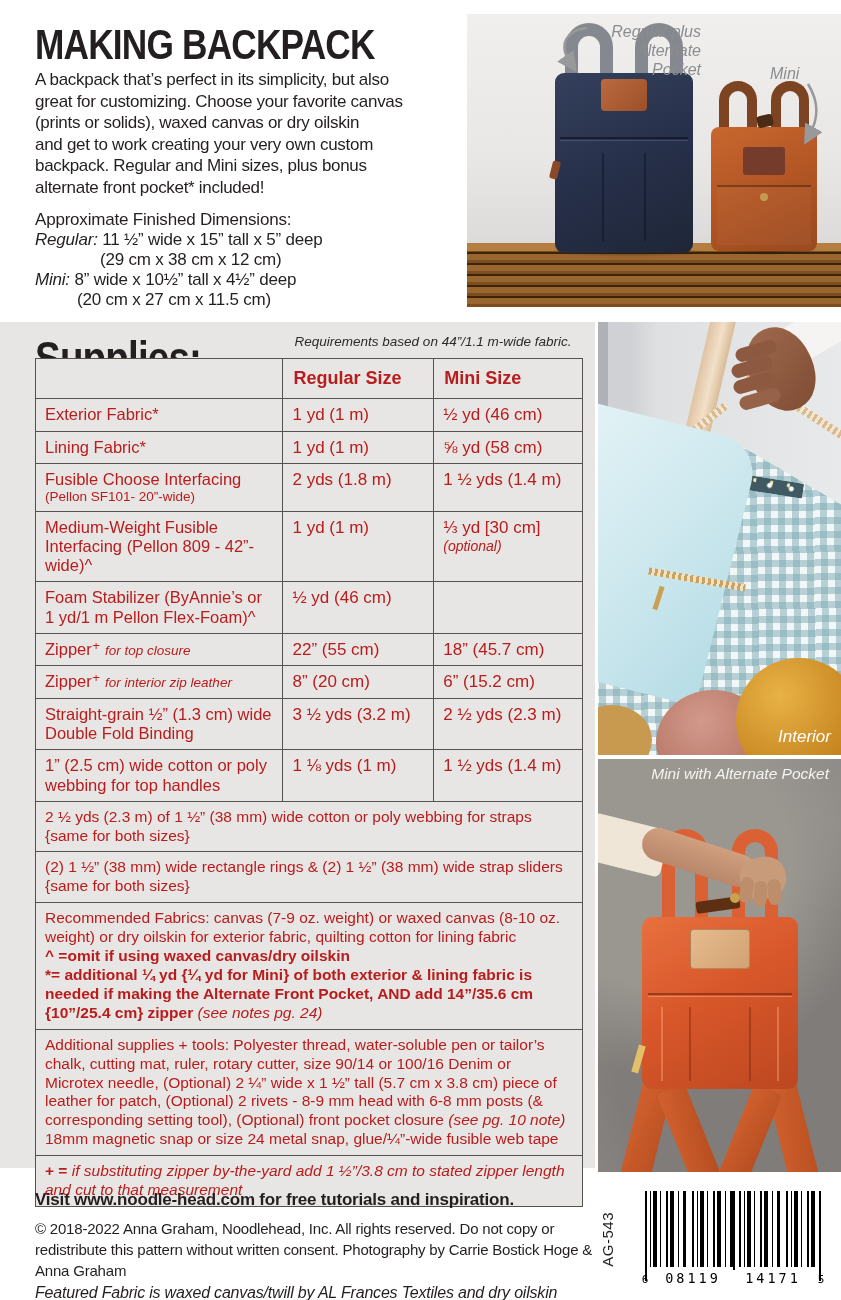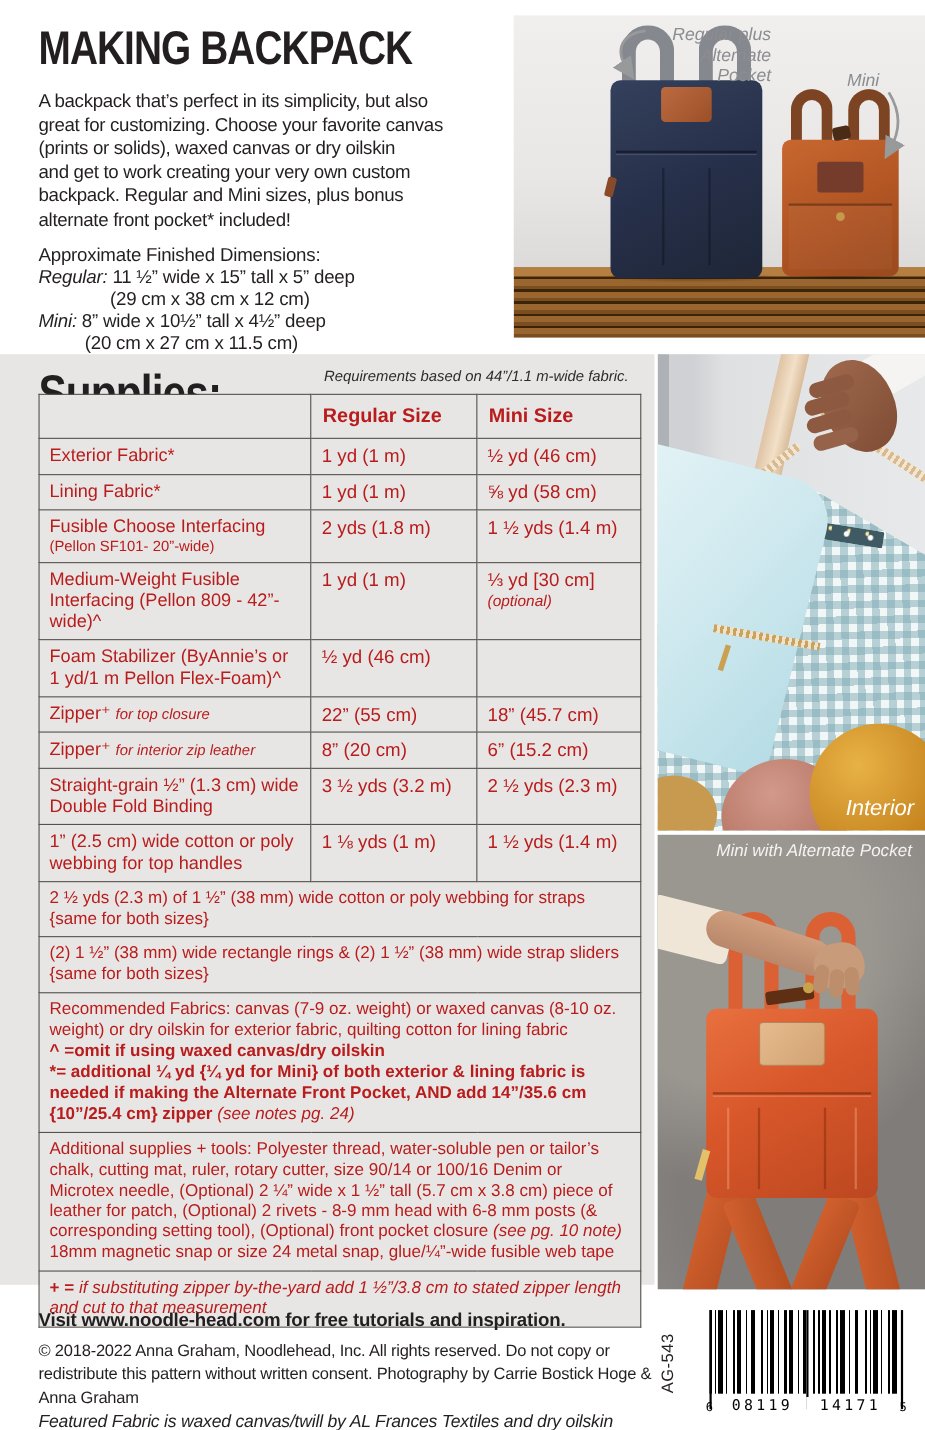--- a/index.html
+++ b/index.html
@@ -8,21 +8,21 @@
     position:relative; width:841px; height:1300px; background:#fff;
     font-family:"Liberation Sans","DejaVu Sans",sans-serif; color:#231f20; overflow:hidden;
   }
   .it { font-style:italic; }
   .b  { font-weight:bold; }
 
   
   .top-left { position:absolute; left:35px; top:20px; width:455px; }
   .title { font-size:43px; font-weight:800; letter-spacing:-1px;
            transform:scaleX(.82); transform-origin:left center; white-space:nowrap; }
-  .intro { margin-top:12px; font-size:17px; line-height:21.5px; letter-spacing:-0.3px; white-space:pre-line; }
+  .intro { margin-top:0; font-size:17px; line-height:21.5px; letter-spacing:-0.3px; white-space:pre-line; }
   .dims  { margin-top:12px; font-size:17px; line-height:20px; letter-spacing:-0.2px; }
   .dims .cm1 { padding-left:65px; }
   .dims .cm2 { padding-left:42px; }
 
   
   .hero { position:absolute; left:467px; top:14px; width:374px; height:293px; overflow:hidden;
           background:linear-gradient(180deg,#f0efee 0%,#e9e7e6 50%,#dcdad8 80%); }
   .wood { position:absolute; left:0; right:0; bottom:0; height:64px;
           background:repeating-linear-gradient(180deg,#9a6630 0 6px,#7c4e1f 6px 9px,#3c2409 9px 11px); }
   .wood::before { content:""; position:absolute; left:0; right:0; top:0; height:8px; background:#b57f42; }
@@ -108,21 +108,21 @@
           background:linear-gradient(120deg,#e4f3f6 0%,#cfe9ef 50%,#b6dce5 100%); }
   .innzip { position:absolute; left:50px; top:254px; width:98px; height:7px; transform:rotate(10deg);
             background:repeating-linear-gradient(90deg,#c9a35e 0 3px,#efe2c8 3px 6px); }
   .innpull { position:absolute; left:58px; top:264px; width:5px; height:24px; background:#caa052; transform:rotate(18deg); }
   .yarn { position:absolute; border-radius:50%; }
   .y1 { right:-20px; bottom:-28px; width:125px; height:125px;
         background:radial-gradient(circle at 35% 30%,#e8b246,#c5831e 70%); }
   .y2 { left:58px; bottom:-40px; width:115px; height:105px;
         background:radial-gradient(circle at 40% 30%,#d29a8c,#b4715f 75%); }
   .y3 { left:-26px; bottom:-20px; width:80px; height:70px; background:#c79a4f; }
-  .capInt { position:absolute; right:10px; bottom:8px; color:#fff; font-style:italic; font-size:20px; }
+  .capInt { position:absolute; right:10px; bottom:8px; color:#fff; font-style:italic; font-size:17px; }
 
   .minishot { position:absolute; left:598px; top:759px; width:243px; height:413px; overflow:hidden; background-color:#8d8a87;
               background-image:radial-gradient(circle at 28% 25%,#9a9690 0 35%,transparent 60%),
                                radial-gradient(circle at 75% 75%,#7f7c79 0 45%,transparent 70%); }
   .capMini { position:absolute; top:6px; right:12px; color:#f4f4f2; font-style:italic; font-size:15.5px; }
   .sleeveO { position:absolute; left:-10px; top:62px; width:78px; height:48px; background:#efe6d8;
              border-radius:6px; transform:rotate(14deg); }
   .armO { position:absolute; left:42px; top:82px; width:118px; height:33px; border-radius:17px;
           transform:rotate(18deg); background:linear-gradient(180deg,#cf9f7f,#b9876a); }
   .handO { position:absolute; left:142px; top:98px; width:46px; height:42px; border-radius:45%;

